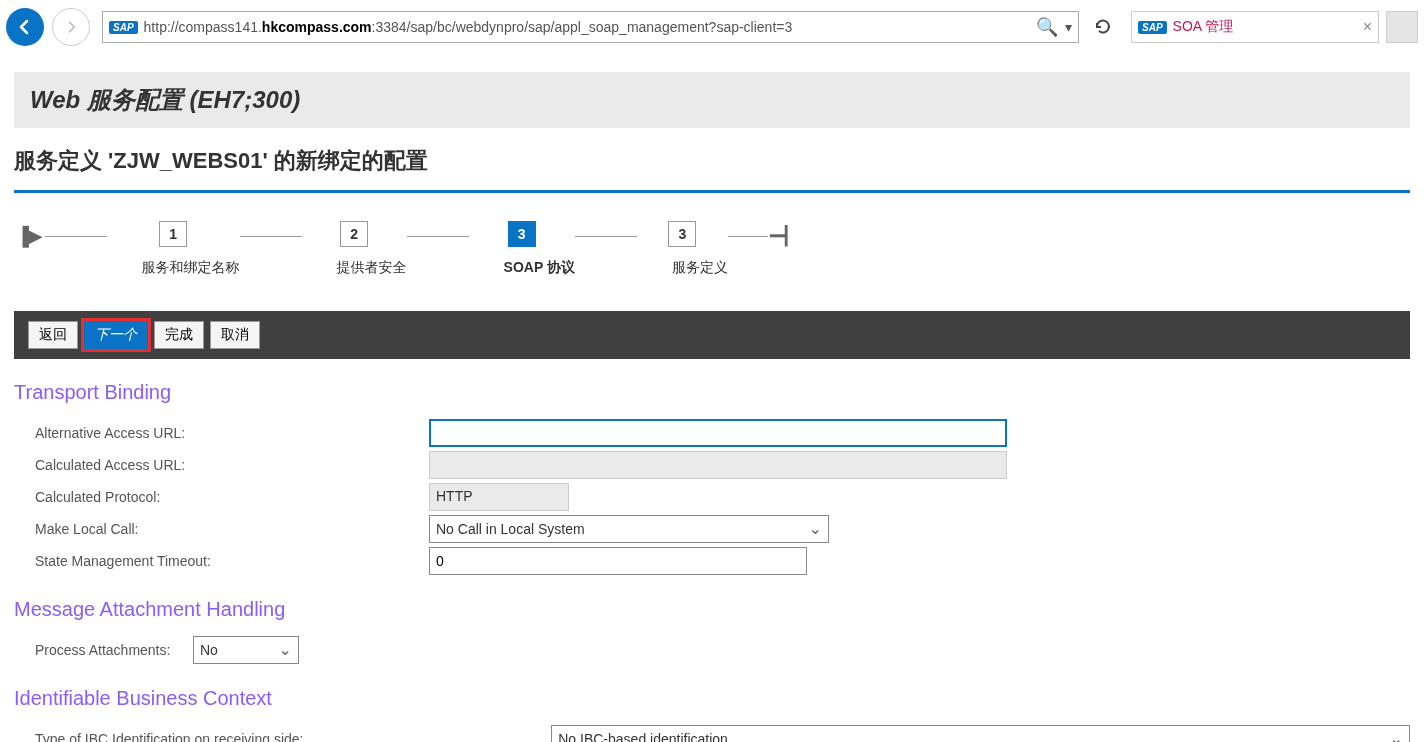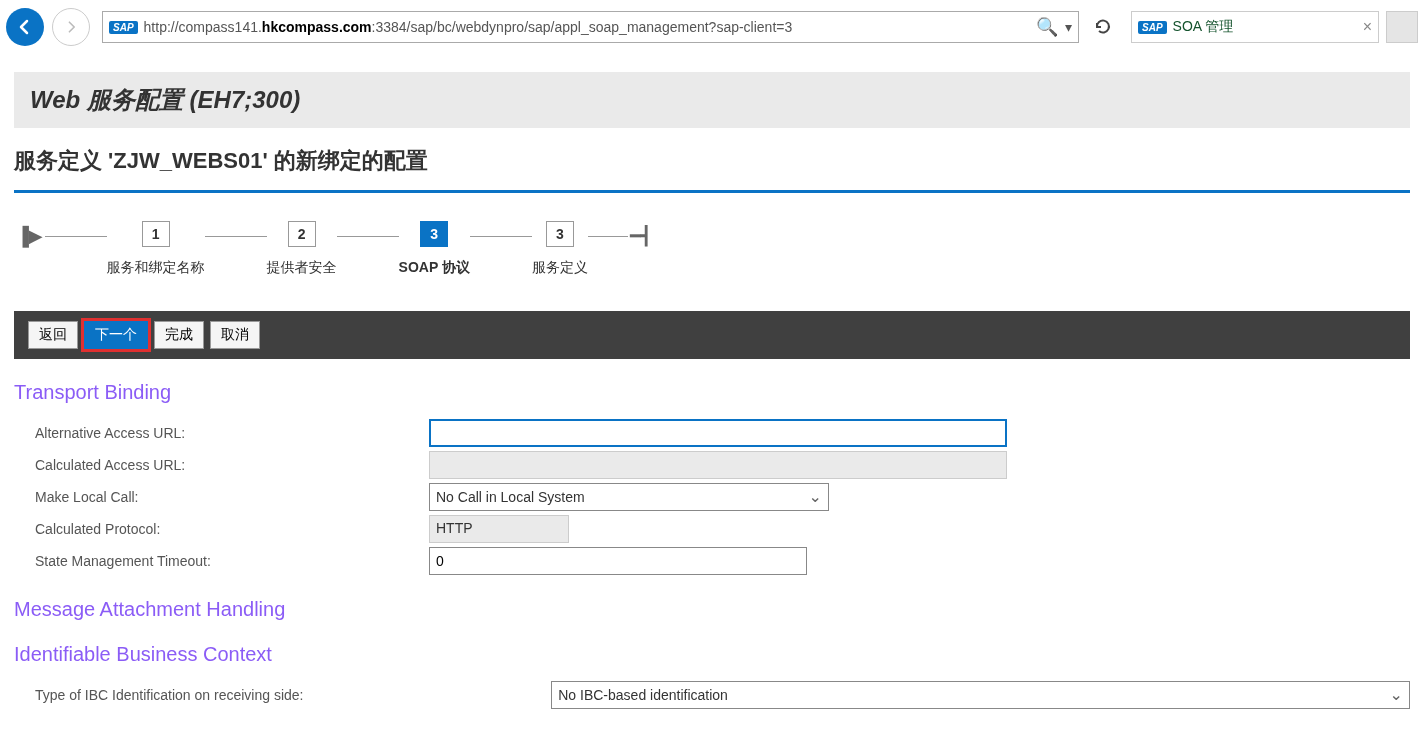--- a/index.html
+++ b/index.html
@@ -9,44 +9,44 @@
   .browser-bar { display: flex; align-items: center; padding: 8px 6px; gap: 8px; background: #fff; }
   .nav-btn { width: 38px; height: 38px; border-radius: 50%; display: flex; align-items: center; justify-content: center; }
   .nav-back { background: #0a73c5; color: #fff; }
   .nav-fwd { background: #fff; border: 1px solid #ccc; color: #aaa; }
   .addr-wrap { flex: 1; display: flex; align-items: center; border: 1px solid #aaa; height: 32px; margin-left: 4px; padding: 0 6px; gap: 6px; }
   .sap-badge { background: #0a73c5; color: #fff; font-size: 10px; font-weight: bold; padding: 1px 4px; border-radius: 2px; font-style: italic; }
   .addr-text { flex: 1; color: #555; white-space: nowrap; overflow: hidden; }
   .addr-text .bold { font-weight: bold; color: #000; }
   .refresh-btn, .search-btn { width: 32px; height: 32px; display: flex; align-items: center; justify-content: center; font-size: 18px; color: #444; }
   .tab-box { display: flex; align-items: center; border: 1px solid #ccc; height: 32px; width: 248px; padding: 0 6px; gap: 6px; margin-left: 4px; }
-  .tab-box .title { flex: 1; color: #14532d; }
+  .tab-box .title { flex: 1; color: #be185d; }
   .tab-box .close { color: #888; font-size: 16px; }
   .new-tab { width: 32px; height: 32px; background: #e5e5e5; margin-left: -1px; border: 1px solid #ccc; }
   
   
   .page-title-bar { background: #eaeaea; padding: 12px 16px; margin: 18px 14px 0 14px; font-size: 24px; font-weight: bold; color: #333; font-style: italic; }
   .sub-title { font-size: 22px; font-weight: bold; padding: 18px 14px 14px 14px; }
   .blue-hr { height: 3px; background: #0a73c5; margin: 0 14px; }
   
   
   .wizard { display: flex; align-items: center; padding: 28px 14px 8px 14px; }
   .wiz-arrow { color: #666; font-size: 18px; padding: 0 2px; margin-top: -26px; }
   .wiz-step { display: flex; flex-direction: column; align-items: center; position: relative; }
   .wiz-num { width: 28px; height: 26px; border: 1px solid #999; display: flex; align-items: center; justify-content: center; font-weight: bold; background: #fff; }
   .wiz-num.active { background: #0a73c5; color: #fff; border-color: #0a73c5; }
-  .wiz-label { margin-top: 12px; font-size: 14px; color: #333; }
+  .wiz-label { margin-top: 12px; font-size: 14px; color: #333; margin-left: 35px; }
   .wiz-label.active { font-weight: bold; }
   .wiz-line { height: 1px; background: #999; width: 62px; margin-top: -26px; }
   
   
   .btn-bar { background: #404040; padding: 10px 14px; margin: 26px 14px 0 14px; display: flex; gap: 6px; }
   .btn { border: 1px solid #999; background: #f5f5f5; padding: 4px 10px; font-size: 14px; }
   .btn.primary { background: #0a73c5; color: #fff; border-color: #0a73c5; }
-  .btn.highlighted { outline: 3px solid #e03030; }
+  .btn.highlighted { outline: 3px solid #e03030; font-style: italic; }
   
   
   .section { padding: 0 14px; }
   .sec-title { font-size: 20px; font-weight: normal; color: #8b5cf6; margin: 22px 0 14px 0; }
   .form-row { display: flex; align-items: center; min-height: 30px; margin-bottom: 2px; margin-left: 19px; }
   .form-label { width: 396px; color: #555; font-size: 14px; padding-left: 2px; }
   .form-label.narrow { width: 160px; }
   .form-label.wide { width: 544px; }
   .text-input { border: 1px solid #888; height: 28px; padding: 0 6px; font-size: 14px; }
   .text-input.focus { border: 2px solid #0a73c5; }
@@ -131,37 +131,43 @@
   <div class="sec-title">Transport Binding</div>
   <div class="form-row">
     <div class="form-label">Alternative Access URL:</div>
     <input class="text-input focus" style="width: 578px;" value="">
   </div>
   <div class="form-row">
     <div class="form-label">Calculated Access URL:</div>
     <div class="ro-field" style="width:578px"></div>
   </div>
   <div class="form-row">
+    <div class="form-label">Calculated Protocol:</div>
+    <div class="ro-field" style="width:140px">HTTP</div>
+  </div>
+  <div class="form-row">
     <div class="form-label">Make Local Call:</div>
     <div class="select" style="width:400px">
         <span>No Call in Local System</span>
       </div>
-  </div>
-  <div class="form-row">
-    <div class="form-label">Calculated Protocol:</div>
-    <div class="ro-field" style="width:140px">HTTP</div>
   </div>
   <div class="form-row">
     <div class="form-label">State Management Timeout:</div>
     <input class="text-input" style="width: 378px;" value="0">
   </div>
 </div>
 
 <div class="section">
   <div class="sec-title">Message Attachment Handling</div>
+  <div class="form-row">
+    <div class="form-label narrow">Process Attachments:</div>
+    <div class="select" style="width:106px">
+        <span>No</span>
+      </div>
+  </div>
 </div>
 
 <div class="section">
   <div class="sec-title">Identifiable Business Context</div>
   <div class="form-row">
     <div class="form-label wide">Type of IBC Identification on receiving side:</div>
     <div class="select" style="width:900px">
         <span>No IBC-based identification</span>
       </div>
   </div>

